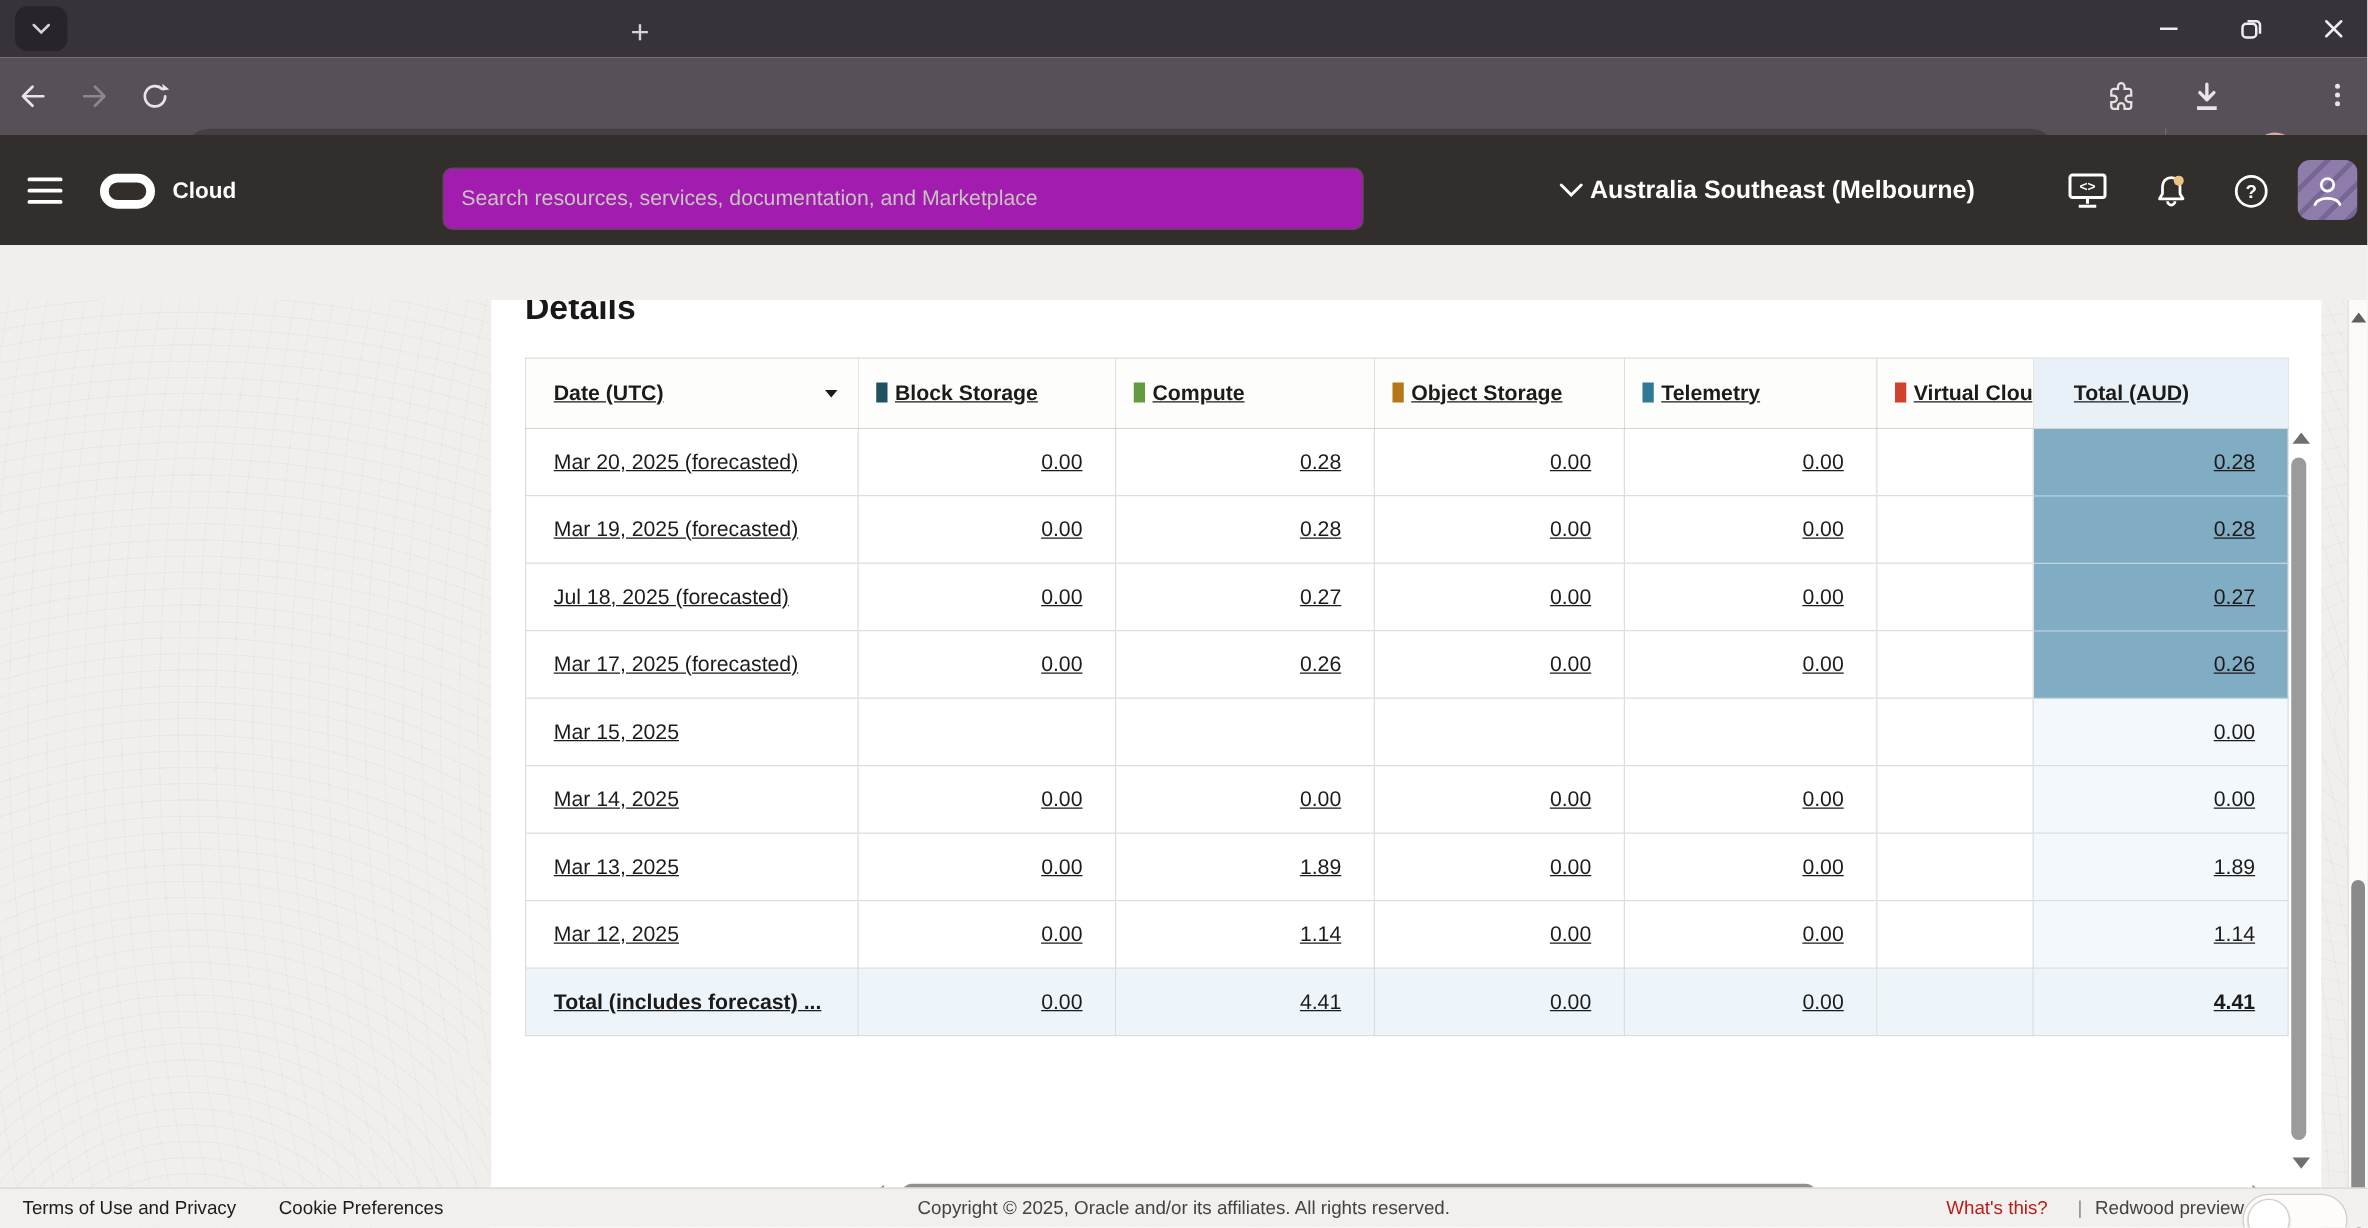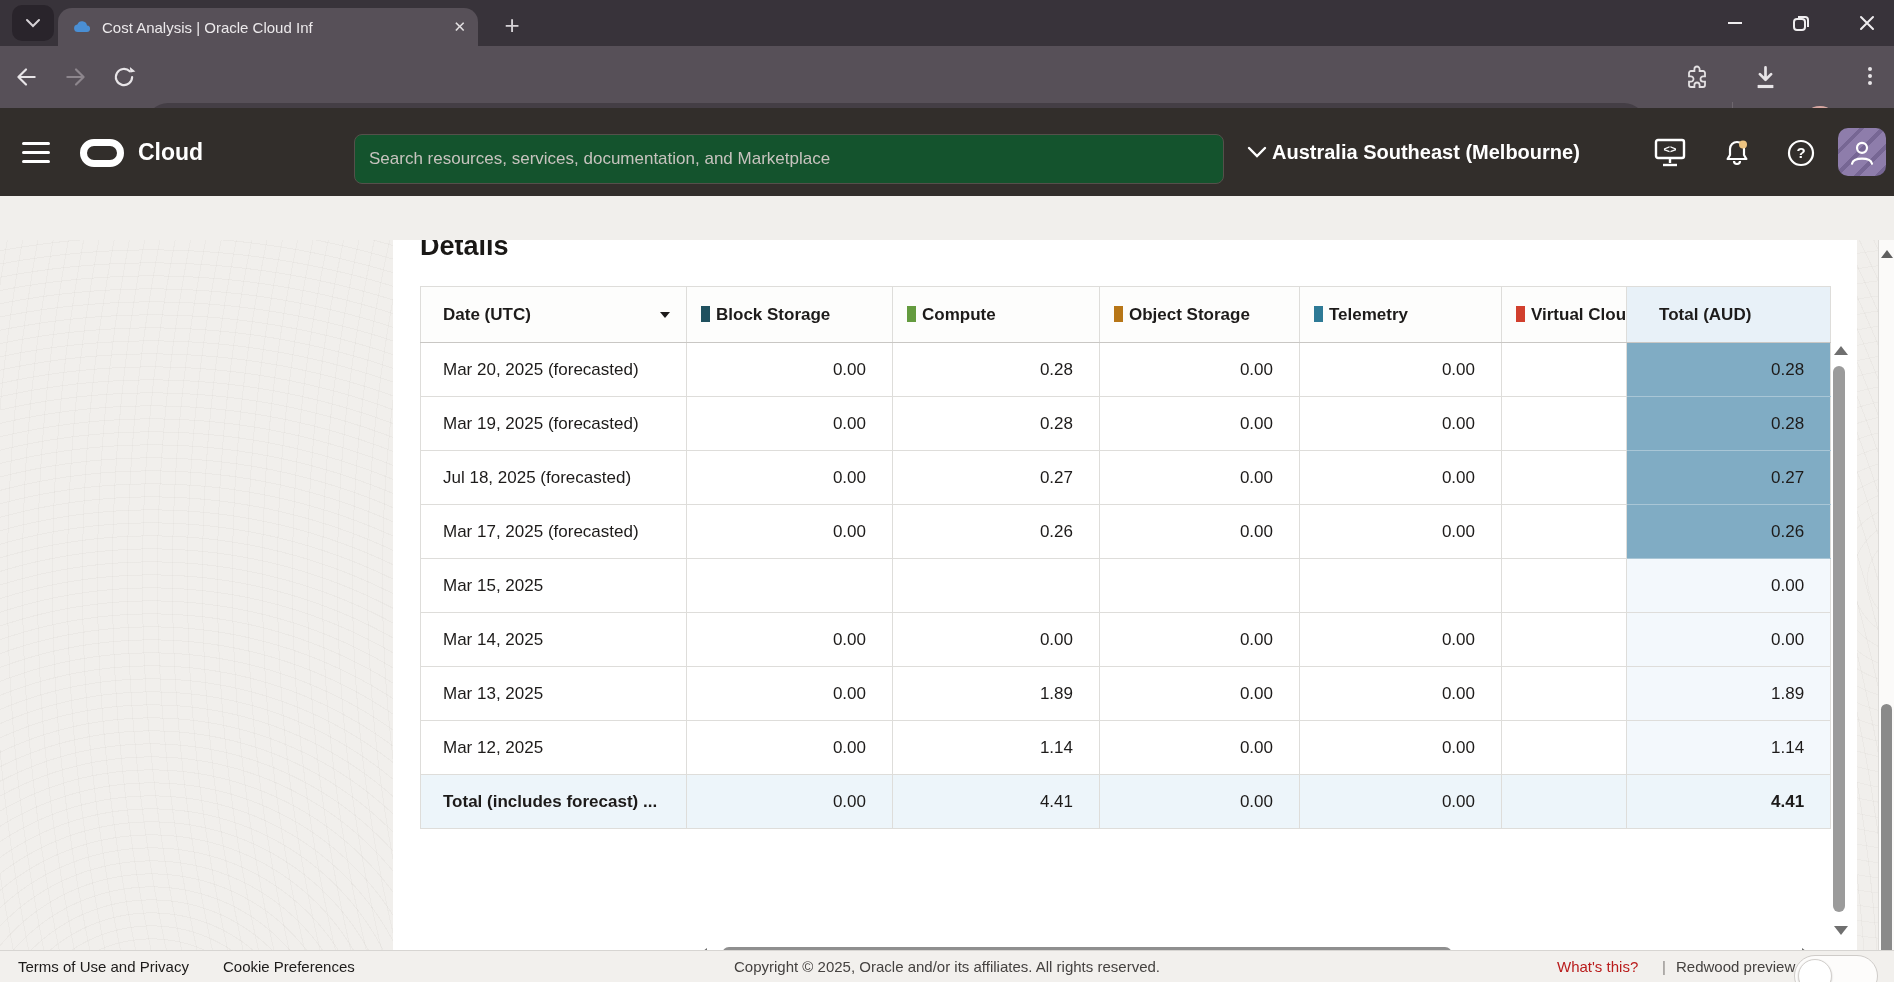--- a/index.html
+++ b/index.html
@@ -34,22 +34,22 @@
   .tdivider { position:absolute; left:1732px; top:56px; width:1px; height:28px; background:#6e676e; }
   .browser-avatar { position:absolute; left:1802px; top:60px; width:36px; height:36px; border-radius:50%;
                     background:linear-gradient(135deg,#d9a8a2 48%,#b4b9bd 48%); overflow:hidden; }
 
   
   .oci { position:absolute; left:0; top:108px; width:100%; height:88px; background:#322e2b; }
   .hamburger { position:absolute; left:22px; top:34px; width:28px; height:21px; display:flex;
                flex-direction:column; justify-content:space-between; }
   .hamburger i { height:3px; background:#fff; border-radius:2px; }
   .oci-logo { position:absolute; left:80px; top:31px; width:44px; height:28px; border:7px solid #fff; border-radius:15px; }
-  .oci-brand { position:absolute; left:138px; top:30px; color:#fff; font-size:23px; font-weight:bold; line-height:28px; }
-  .oci-search { position:absolute; left:354px; top:26px; width:870px; height:50px; background:#14532d;
+  .oci-brand { position:absolute; left:138px; top:30px; color:#fff; font-size:18px; font-weight:bold; line-height:28px; }
+  .oci-search { position:absolute; left:354px; top:26px; width:737px; height:50px; background:#a21caf;
                 border:1px solid #55504b; border-radius:8px; display:flex; align-items:center; }
   .oci-search input { width:100%; background:transparent; border:none; outline:none; color:#ded9d4;
                       font-size:17px; padding:0 14px; font-family:"Liberation Sans", sans-serif; }
   .oci-search input::placeholder { color:#c7c3be; opacity:1; }
   .region { position:absolute; left:1246px; top:0; height:88px; display:flex; align-items:center; gap:4px; }
   .region-label { color:#fff; font-size:20px; font-weight:bold; }
   .oci-ico { position:absolute; top:30px; }
   .oci-avatar { position:absolute; left:1838px; top:20px; width:48px; height:48px; border-radius:10px;
     background:#8e7dab;
     background-image:repeating-linear-gradient(135deg, rgba(58,44,88,0.28) 0 4px, transparent 4px 15px);
@@ -60,21 +60,21 @@
     background-color:#f1efec;
     background-image:repeating-radial-gradient(circle at 8% 110%, rgba(120,110,100,0.05) 0 1px, transparent 1px 13px),
                      repeating-radial-gradient(circle at 101% 45%, rgba(120,110,100,0.045) 0 1px, transparent 1px 15px);
     margin-top:44px;
   }
   .card { position:absolute; left:393px; top:0; width:1464px; height:749px; background:#fff;
           border-bottom:1px solid #d6d3d0; }
   .card h2 { margin:-13px 0 0 27px; font-size:27px; line-height:38px; font-weight:700; color:#1a1816; }
 
   .costtable { position:absolute; left:27px; top:46px; border-collapse:collapse; table-layout:fixed;
-               background:#fff; font-size:17px; color:#1d1b1a; }
+               background:#fff; font-size:17px; color:#1d1b1a;text-decoration:underline; }
   .costtable th, .costtable td { border:1px solid #deddda; white-space:nowrap; overflow:hidden; }
   .costtable th { height:56px; text-align:left; font-weight:bold; padding:0 0 0 14px; background:#fdfdfc;
                   border-bottom:1px solid #c9c7c4; position:relative; }
   .costtable td { height:54px; text-align:right; padding:0 26px 0 0; }
   .costtable td.datecell { text-align:left; padding:0 0 0 22px; }
   .costtable th.c0 { padding-left:22px; }
   .costtable th.c6 { background:#e8f1f8; padding-left:32px; }
   .swatch { display:inline-block; width:9px; height:16px; margin-right:6px; vertical-align:-2px; }
   .caret { position:absolute; right:16px; top:25px; width:0; height:0;
            border-left:5px solid transparent; border-right:5px solid transparent; border-top:6px solid #1d1b1a; }
@@ -121,29 +121,20 @@
 <div class="screen">
 
   <div class="tabstrip">
     <div class="tab-search">
       <span>
         <svg width="16" height="10" viewBox="0 0 16 10">
             <polyline points="2,2 8,8 14,2" fill="none" stroke="#d6d2d6" stroke-width="2" stroke-linecap="round"></polyline>
           </svg>
       </span>
     </div>
-    <div class="tab">
-      <span class="favicon">
-        <svg width="20" height="20" viewBox="0 0 24 24">
-            <path d="M7 18a4.5 4.5 0 0 1-.6-8.96A6 6 0 0 1 18 10.2 3.9 3.9 0 0 1 17.5 18z" fill="#4a8fd4"></path>
-          </svg>
-      </span>
-      <span class="tab-title">Cost Analysis | Oracle Cloud Inf</span>
-      <span class="tab-close">✕</span>
-    </div>
     <div class="newtab">+</div>
     <div class="win-controls">
       <span>
           <svg width="18" height="18" viewBox="0 0 18 18">
             <line x1="2" y1="9" x2="16" y2="9" stroke="#efedef" stroke-width="2"></line>
           </svg>
         </span>
       <span>
           <svg width="18" height="18" viewBox="0 0 18 18">
             <rect x="2" y="5" width="11" height="11" rx="3" fill="none" stroke="#efedef" stroke-width="2"></rect>

